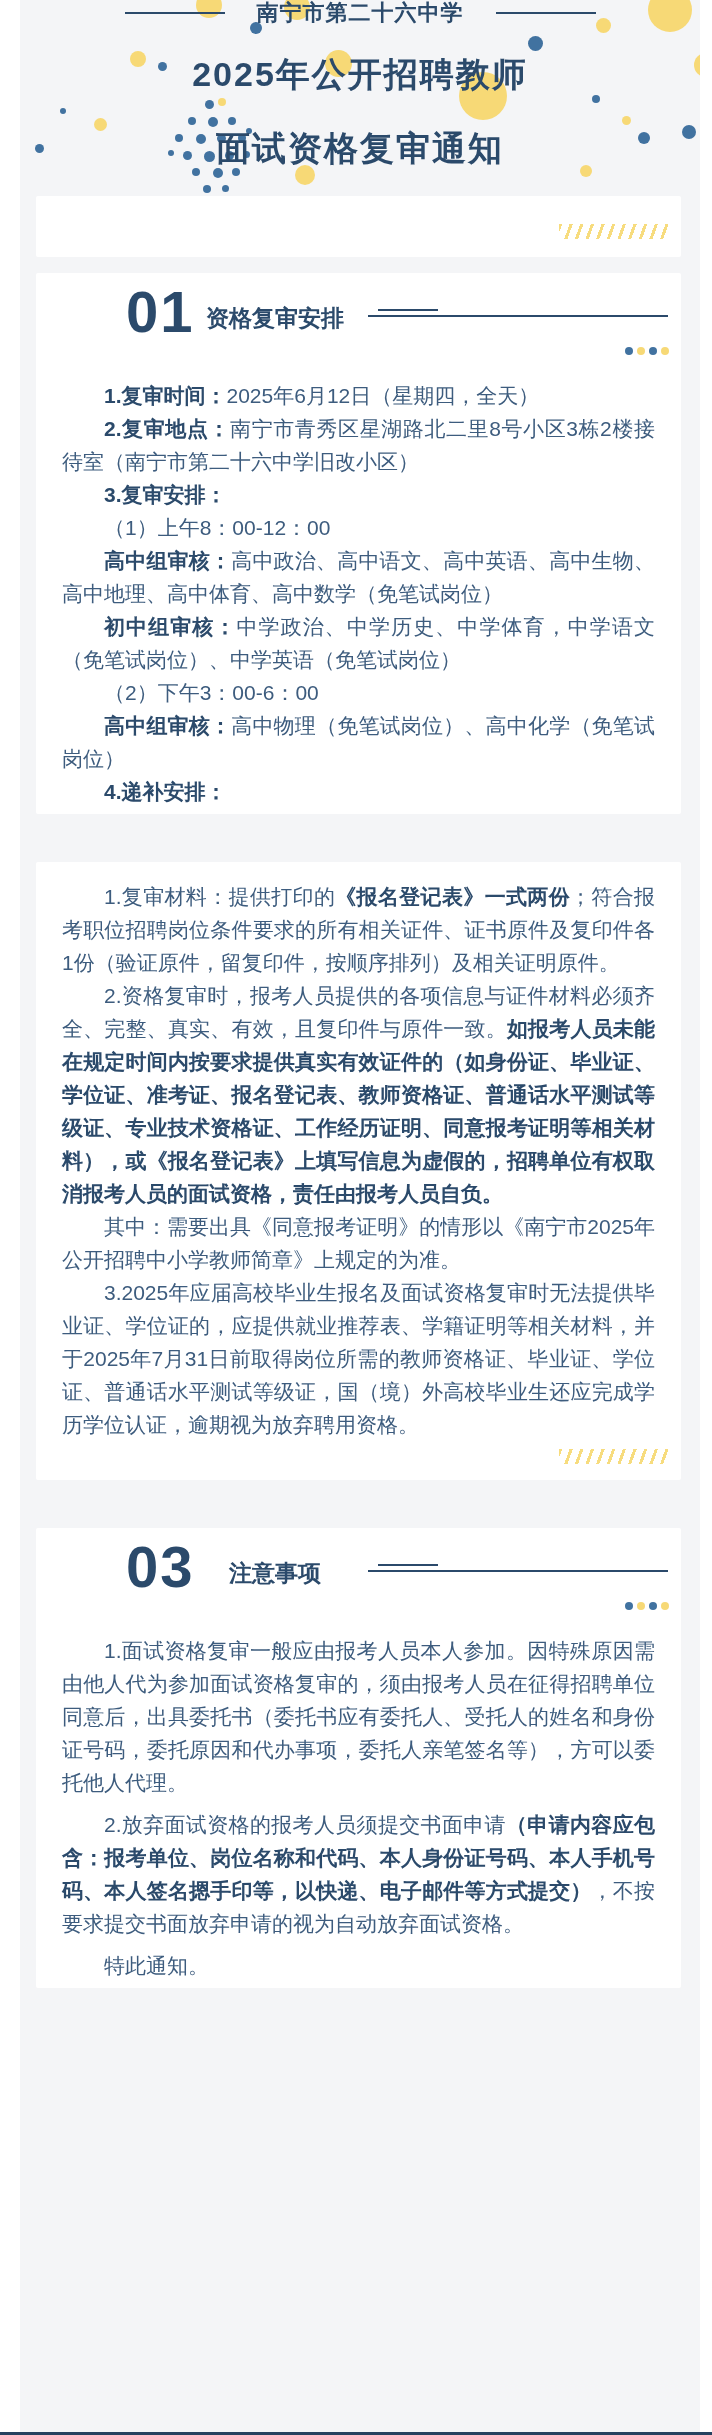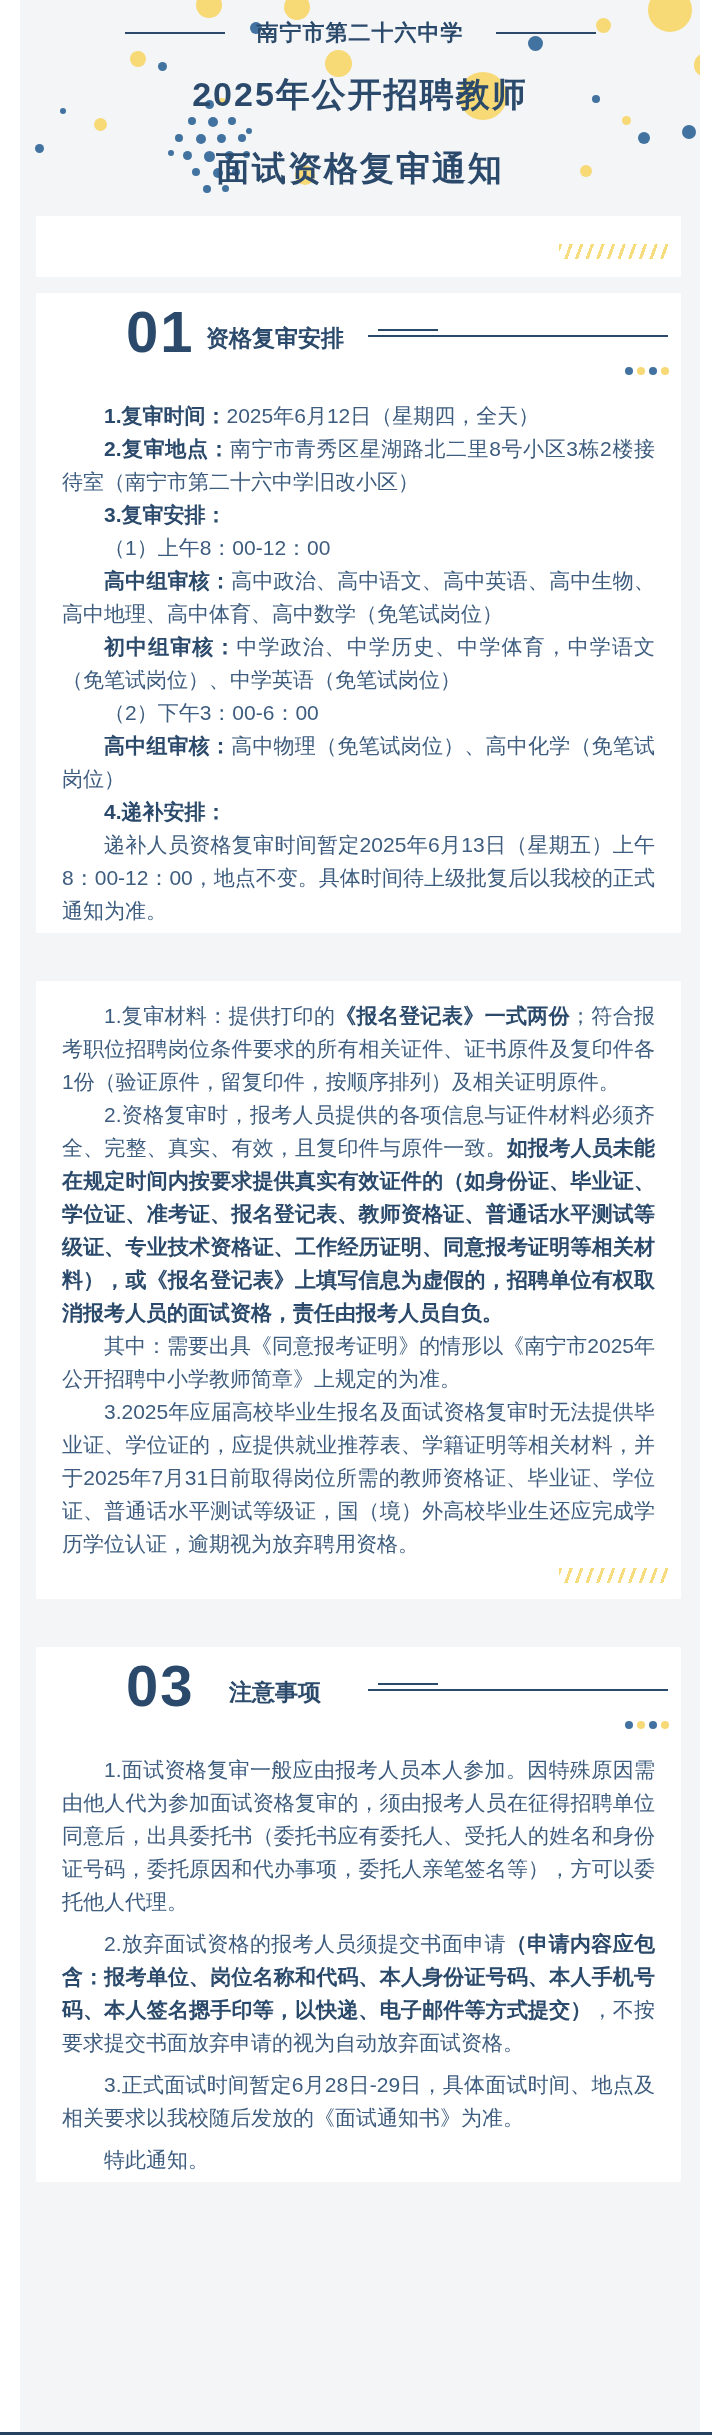--- a/index.html
+++ b/index.html
@@ -15,21 +15,21 @@
     width:680px;height:2435px;
     background:var(--panel-bg,#f4f5f7);
     overflow:hidden;
   }
   
   .decor{position:absolute;left:0;top:0;width:680px;height:230px;z-index:0;}
   .decor i{position:absolute;border-radius:50%;display:block;}
   
   .school-row{
     position:relative;z-index:1;
-    margin-top:20px;height:26px;
+    height:26px;
     display:flex;align-items:center;justify-content:center;gap:32px;
   }
   .hline{display:inline-block;width:100px;height:2px;background:var(--navy,#2b4a6b);}
   .school{
     font-size:22px;font-weight:bold;color:var(--navy,#2b4a6b);letter-spacing:1px;
   }
   .title{
     position:relative;z-index:1;
     margin:26px 0 0 0;text-align:center;
     font-size:34px;font-weight:bold;color:var(--navy,#2b4a6b);letter-spacing:2px;
@@ -170,21 +170,20 @@
     <div class="sec-body">
         <p class="para"><span class="b">1.复审时间：</span><span>2025年6月12日（星期四，全天）</span></p>
         <p class="para"><span class="b">2.复审地点：</span><span>南宁市青秀区星湖路北二里8号小区3栋2楼接待室（南宁市第二十六中学旧改小区）</span></p>
         <p class="para"><span class="b">3.复审安排：</span></p>
         <p class="para"><span>（1）上午8：00-12：00</span></p>
         <p class="para"><span class="b">高中组审核：</span><span>高中政治、高中语文、高中英语、高中生物、高中地理、高中体育、高中数学（免笔试岗位）</span></p>
         <p class="para"><span class="b">初中组审核：</span><span>中学政治、中学历史、中学体育，中学语文（免笔试岗位）、中学英语（免笔试岗位）</span></p>
         <p class="para"><span>（2）下午3：00-6：00</span></p>
         <p class="para"><span class="b">高中组审核：</span><span>高中物理（免笔试岗位）、高中化学（免笔试岗位）</span></p>
         <p class="para"><span class="b">4.递补安排：</span></p>
-        <p class="para"><span>递补人员资格复审时间暂定2025年6月13日（星期五）上午8：00-12：00，地点不变。具体时间待上级批复后以我校的正式通知为准。</span></p>
       </div>
   </section>
 
   <section class="card section">
     <div class="sec-body">
         <p class="para"><span>1.复审材料：提供打印的</span><span class="b">《报名登记表》一式两份</span><span>；符合报考职位招聘岗位条件要求的所有相关证件、证书原件及复印件各1份（验证原件，留复印件，按顺序排列）及相关证明原件。</span></p>
         <p class="para"><span>2.资格复审时，报考人员提供的各项信息与证件材料必须齐全、完整、真实、有效，且复印件与原件一致。</span><span class="b">如报考人员未能在规定时间内按要求提供真实有效证件的（如身份证、毕业证、学位证、准考证、报名登记表、教师资格证、普通话水平测试等级证、专业技术资格证、工作经历证明、同意报考证明等相关材料），或《报名登记表》上填写信息为虚假的，招聘单位有权取消报考人员的面试资格，责任由报考人员自负。</span></p>
         <p class="para"><span>其中：需要出具《同意报考证明》的情形以《南宁市2025年公开招聘中小学教师简章》上规定的为准。</span></p>
         <p class="para"><span>3.2025年应届高校毕业生报名及面试资格复审时无法提供毕业证、学位证的，应提供就业推荐表、学籍证明等相关材料，并于2025年7月31日前取得岗位所需的教师资格证、毕业证、学位证、普通话水平测试等级证，国（境）外高校毕业生还应完成学历学位认证，逾期视为放弃聘用资格。</span></p>
       </div>
@@ -200,21 +199,20 @@
       <div class="dots">
         <i class="d b"></i>
         <i class="d y"></i>
         <i class="d b"></i>
         <i class="d y"></i>
       </div>
     </div>
     <div class="sec-body loose">
         <p class="para"><span>1.面试资格复审一般应由报考人员本人参加。因特殊原因需由他人代为参加面试资格复审的，须由报考人员在征得招聘单位同意后，出具委托书（委托书应有委托人、受托人的姓名和身份证号码，委托原因和代办事项，委托人亲笔签名等），方可以委托他人代理。</span></p>
         <p class="para"><span>2.放弃面试资格的报考人员须提交书面申请</span><span class="b">（申请内容应包含：报考单位、岗位名称和代码、本人身份证号码、本人手机号码、本人签名摁手印等，以快递、电子邮件等方式提交）</span><span>，不按要求提交书面放弃申请的视为自动放弃面试资格。</span></p>
-        <p class="para"><span>3.正式面试时间暂定6月28日-29日，具体面试时间、地点及相关要求以我校随后发放的《面试通知书》为准。</span></p>
         <p class="para"><span>特此通知。</span></p>
       </div>
 
   </section>
 
 </div>
 
 <div class="bottom-bar"></div>
 
 </body></html>

